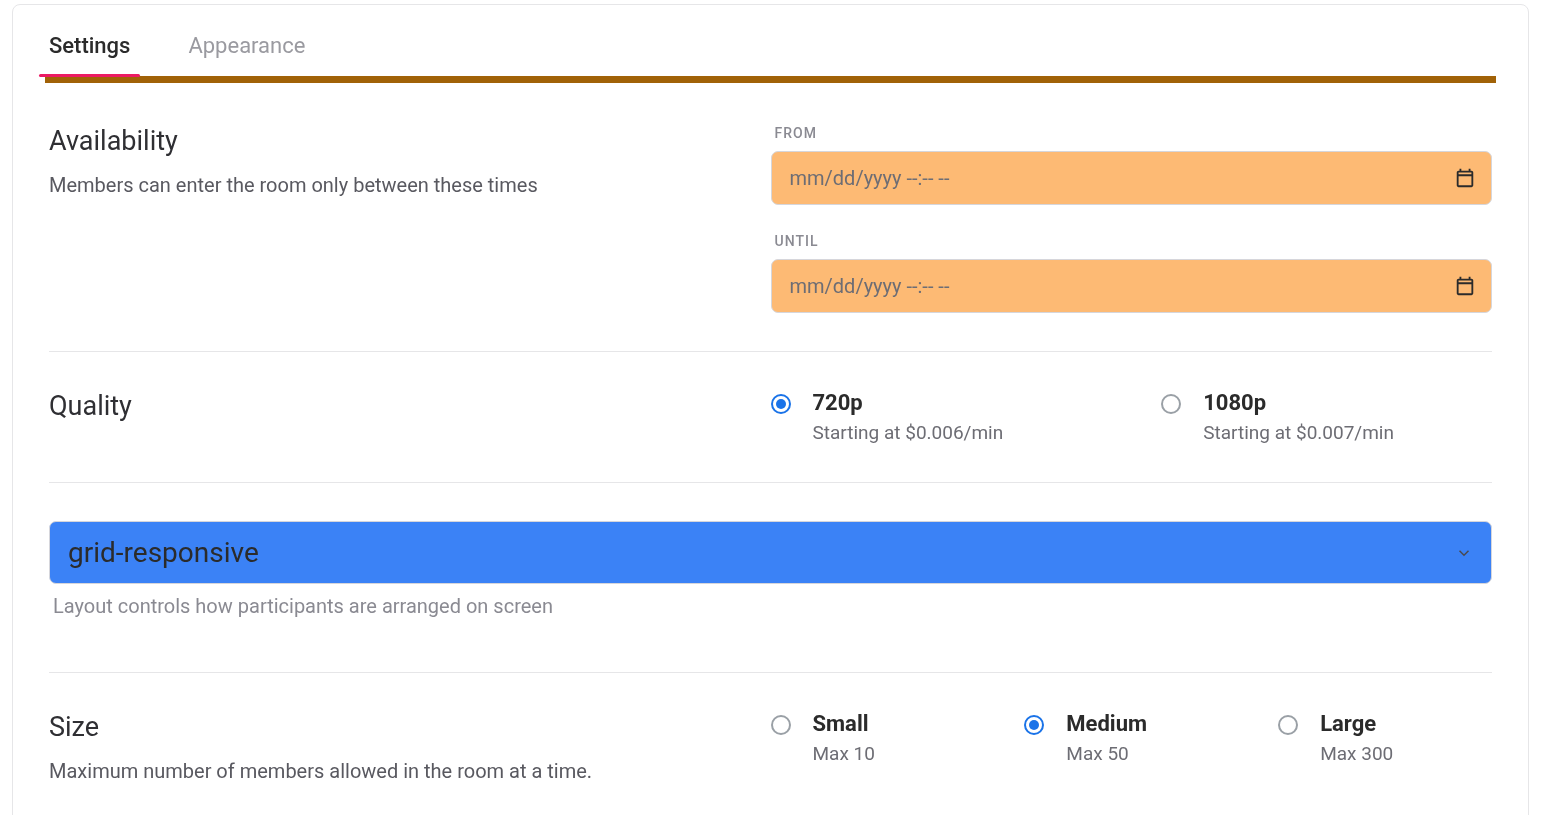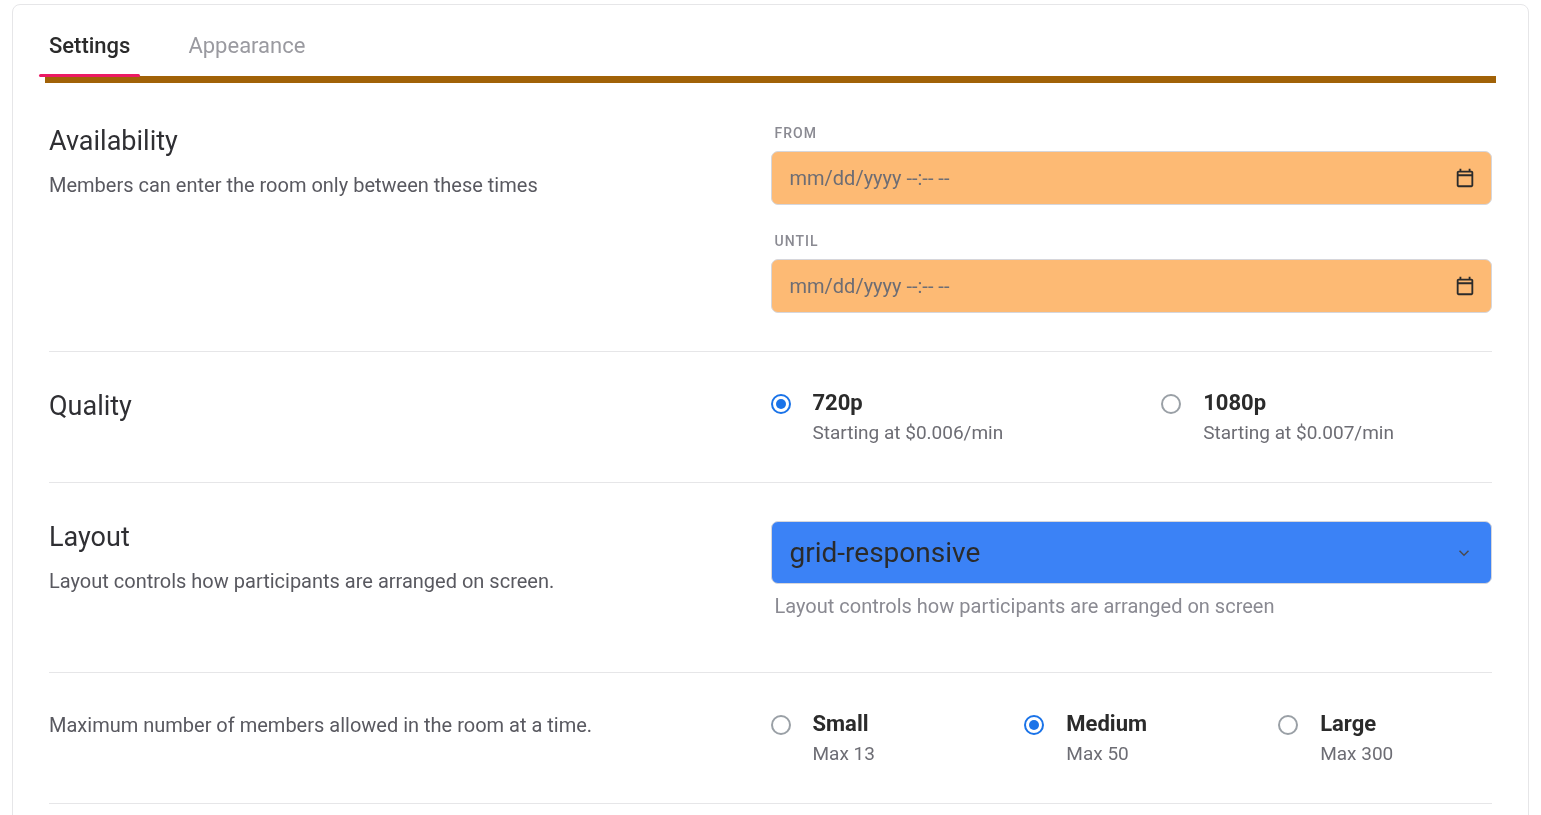--- a/index.html
+++ b/index.html
@@ -197,48 +197,45 @@
           <div class="radio-body">
             <p class="rtitle">1080p</p>
             <p class="rsub">Starting at $0.007/min</p>
           </div>
         </div>
       </div>
     </div>
   </div>
 
   <div class="section">
-    <div class="left">
-      <h3 class="title">Layout</h3>
-      <p class="desc">Layout controls how participants are arranged on screen.</p>
-    </div>
     <div class="right">
       <div style="position:relative">
         <div class="select">
           <span>grid-responsive</span>
           <svg class="chev" viewBox="0 0 24 24" fill="none" stroke="#4a4a50" stroke-width="2">
               <polyline points="6 9 12 15 18 9"></polyline>
             </svg>
         </div>
       </div>
       <p class="help">Layout controls how participants are arranged on screen</p>
     </div>
   </div>
 
   <div class="section size">
     <div class="left">
+      <h3 class="title">Size</h3>
       <p class="desc">Maximum number of members allowed in the room at a time.</p>
     </div>
     <div class="right">
       <div class="radio-row">
         <div class="radio-item">
           <div class="radio-outer"></div>
           <div class="radio-body">
             <p class="rtitle">Small</p>
-            <p class="rsub">Max 13</p>
+            <p class="rsub">Max 10</p>
           </div>
         </div>
         <div class="radio-item">
           <div class="radio-outer checked"></div>
           <div class="radio-body">
             <p class="rtitle">Medium</p>
             <p class="rsub">Max 50</p>
           </div>
         </div>
         <div class="radio-item">

